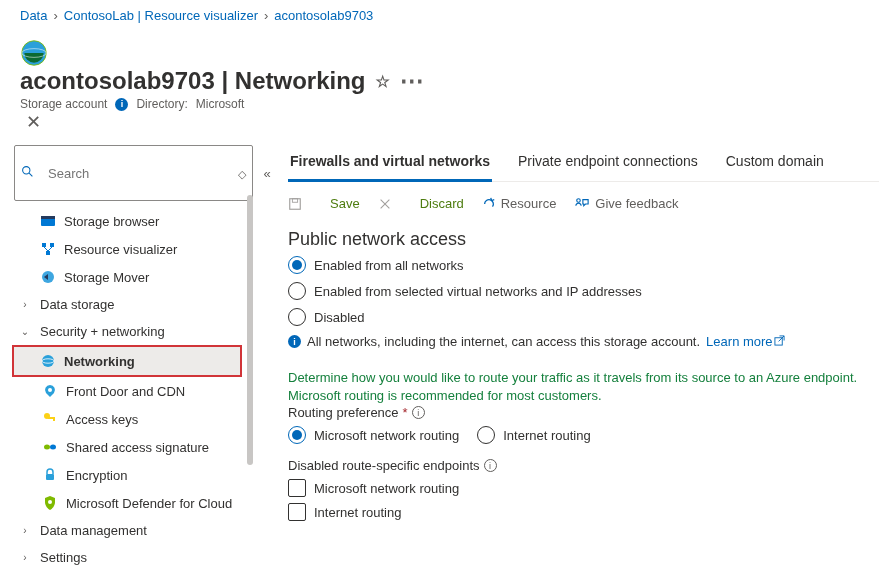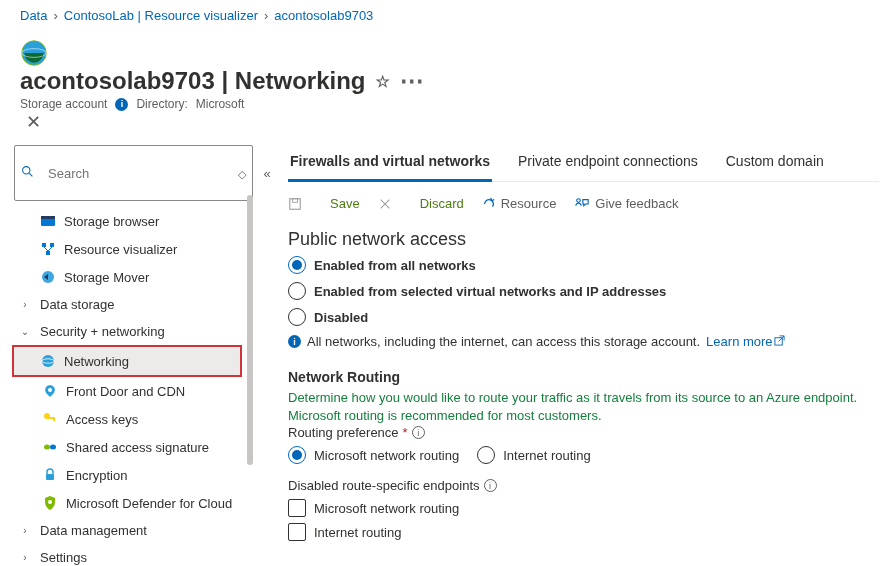--- a/index.html
+++ b/index.html
@@ -20,34 +20,34 @@
 .sidebar { width: 250px; padding: 0 0 0 14px; position: relative; }
 .search-row { display: flex; align-items: center; gap: 6px; margin-bottom: 6px; padding-right: 6px; }
 .search-box { flex: 1; display: flex; align-items: flex-end; border: 1px solid #8a8886; border-radius: 2px; padding: 19px 6px; gap: 14px; }
 .search-box input { border: none; outline: none; flex: 1; font-size: 13px; color: #605e5c; }
 .sort-icon { color: #605e5c; font-size: 11px; cursor: pointer; }
 .collapse-icon { color: #605e5c; cursor: pointer; padding: 2px 4px; font-size: 13px; }
 .nav { list-style: none; }
 .nav li { display: flex; align-items: center; padding: 6px 4px; gap: 8px; cursor: pointer; font-size: 13px; }
 .nav li .chev { width: 14px; display: inline-flex; justify-content: center; color: #605e5c; font-size: 10px; }
 .nav li.child { padding-left: 28px; }
-.nav li.selected { background: #edebe9; border: 2px solid #d13438; margin-right: 8px; margin-left: -2px; padding-left: 26px;}
+.nav li.selected { background: #edebe9; border: 2px solid #d13438; margin-right: 8px; margin-left: -2px; padding-left: 26px; font-weight: bold;}
 .icon-sm { width: 16px; height: 16px; display: inline-flex; align-items: center; justify-content: center; }
 .scrollbar-track { position: absolute; right: -4px; top: 30px; bottom: 0; width: 8px; background: transparent; }
 .scrollbar-thumb { position: absolute; width: 6px; left: 1px; background: #c8c6c4; border-radius: 3px; }
 .main { flex: 1; padding: 0 12px 0 38px; display: flex; flex-direction: column; }
 .tabs { display: flex; gap: 24px; border-bottom: 1px solid #edebe9; margin-bottom: 14px; }
 .tab { padding: 8px 2px 10px; font-size: 14px; color: #323130; cursor: pointer; }
 .tab.active { font-weight: 600; border-bottom: 3px solid #0067b8; margin-bottom: -1px; }
 .toolbar { display: flex; gap: 18px; align-items: center; margin-bottom: 18px; color: #605e5c; font-size: 13px; }
 .toolbar .tbtn { display: flex; align-items: center; gap: 5px; cursor: pointer; }
 .toolbar .tbtn.disabled { color: #4d7c0f; gap: 28px; }
 .toolbar .tbtn.blue svg { color: #0067b8; }
 .section-label { font-size: 18px; color: #323130; margin-bottom: 6px; }
-.radio-group { display: flex; flex-direction: column; gap: 8px; margin-bottom: 8px; font-weight: bold; }
+.radio-group { display: flex; flex-direction: column; gap: 8px; margin-bottom: 8px; }
 .radio-row { display: flex; align-items: center; gap: 8px; cursor: pointer; }
 .radio { width: 18px; height: 18px; border: 1px solid #323130; border-radius: 50%; display: inline-flex; align-items: center; justify-content: center; }
 .radio.checked { border-color: #0067b8; }
 .radio.checked::after { content: ""; width: 10px; height: 10px; background: #0067b8; border-radius: 50%; }
 .info-row { display: flex; align-items: center; gap: 6px; font-size: 13px; margin-bottom: 20px; }
 .info-row .learn { color: #0067b8; display: inline-flex; align-items: center; gap: 1px; }
 .section-h { font-weight: 600; font-size: 14px; margin-bottom: 4px; }
 .section-desc { font-size: 13px; color: #15803d; line-height: 1.4; }
 .field-label { font-size: 13px; margin-bottom: 6px; display: flex; align-items: center; gap: 4px; }
 .req { color: #a4262c; }
@@ -278,21 +278,20 @@
       <span>All networks, including the internet, can access this storage account.</span>
       <a class="learn">
           <span>Learn more</span> 
           <span class="ext-link-icon"><svg width="11" height="11" viewBox="0 0 12 12">
               <rect x="1" y="3" width="8" height="8" fill="none" stroke="#0067b8"></rect>
               <path d="M6 1h5v5M11 1L5 7" fill="none" stroke="#0067b8"></path>
             </svg></span>
         </a>
     </div>
 
-    <div class="section-h">Network Routing</div>
     <div class="section-desc">Determine how you would like to route your traffic as it travels from its source to an Azure endpoint. Microsoft routing is recommended for most customers.</div>
     <div class="field-label">
         <span>Routing preference</span> 
         <span class="req">*</span> 
         <span class="info-circle">i</span>
       </div>
     <div class="inline-radio-group">
       <div class="radio-row">
           <span class="radio checked"></span>
           <span>Microsoft network routing</span>

